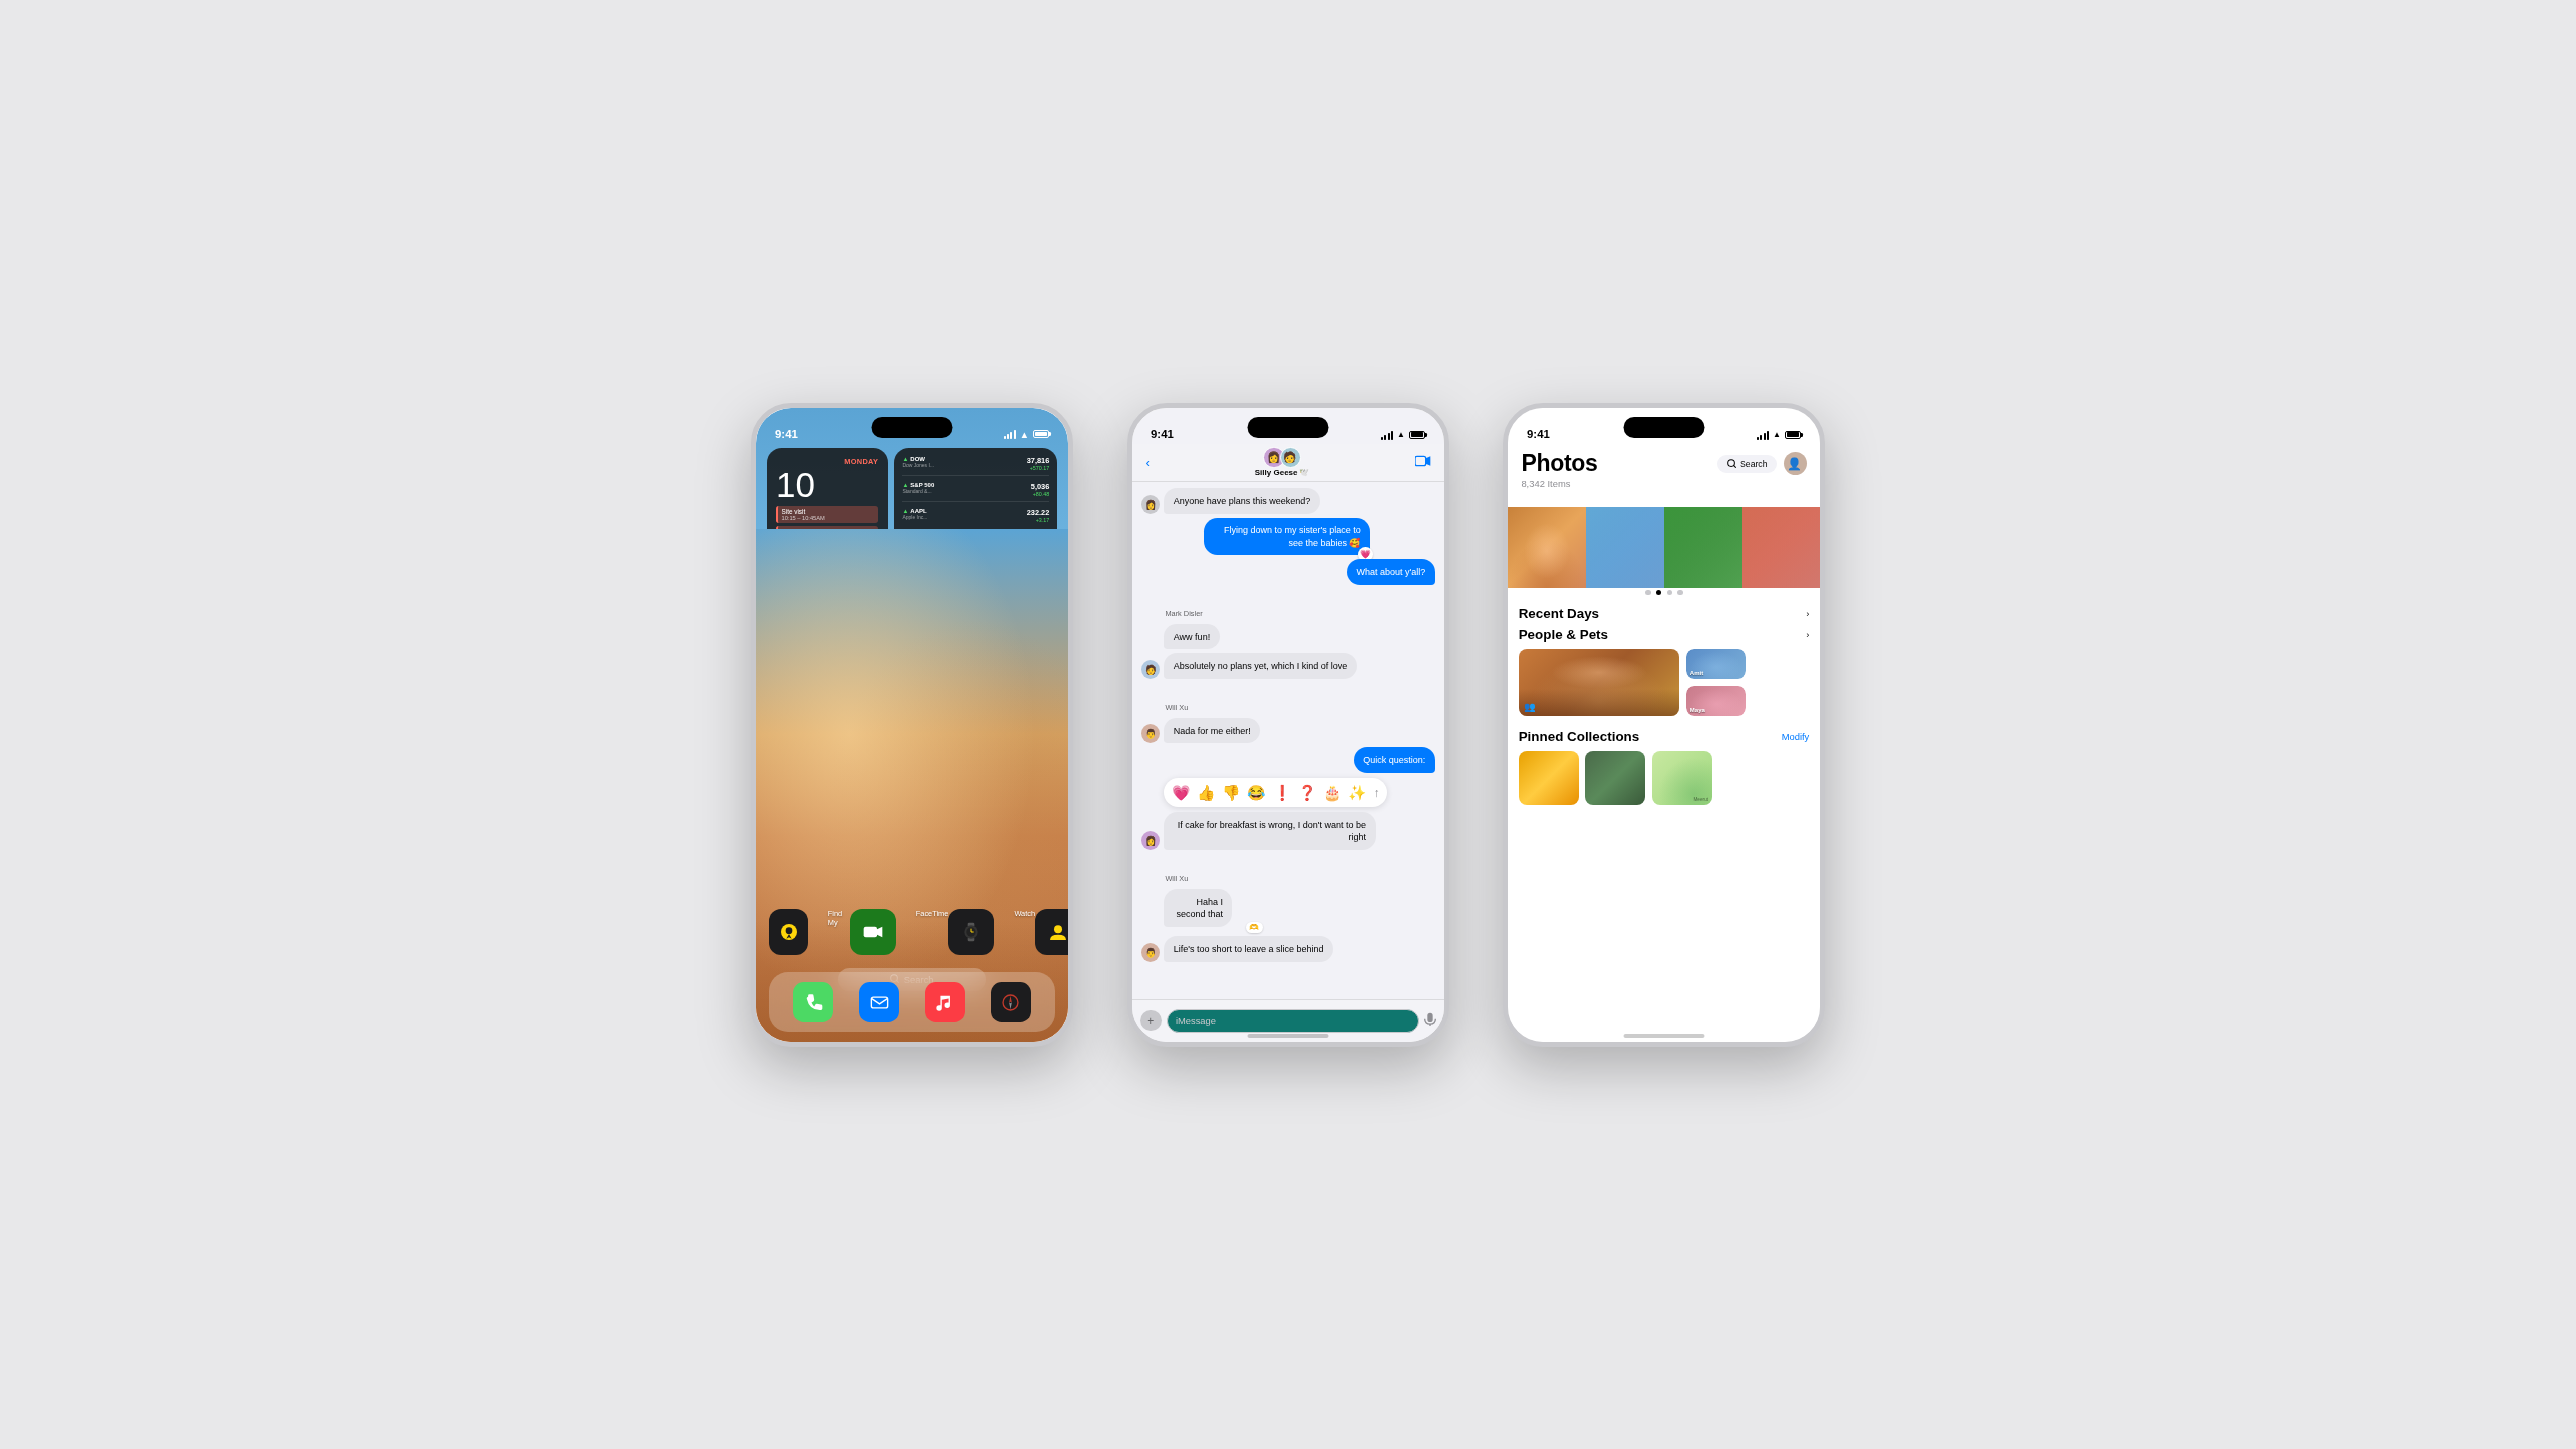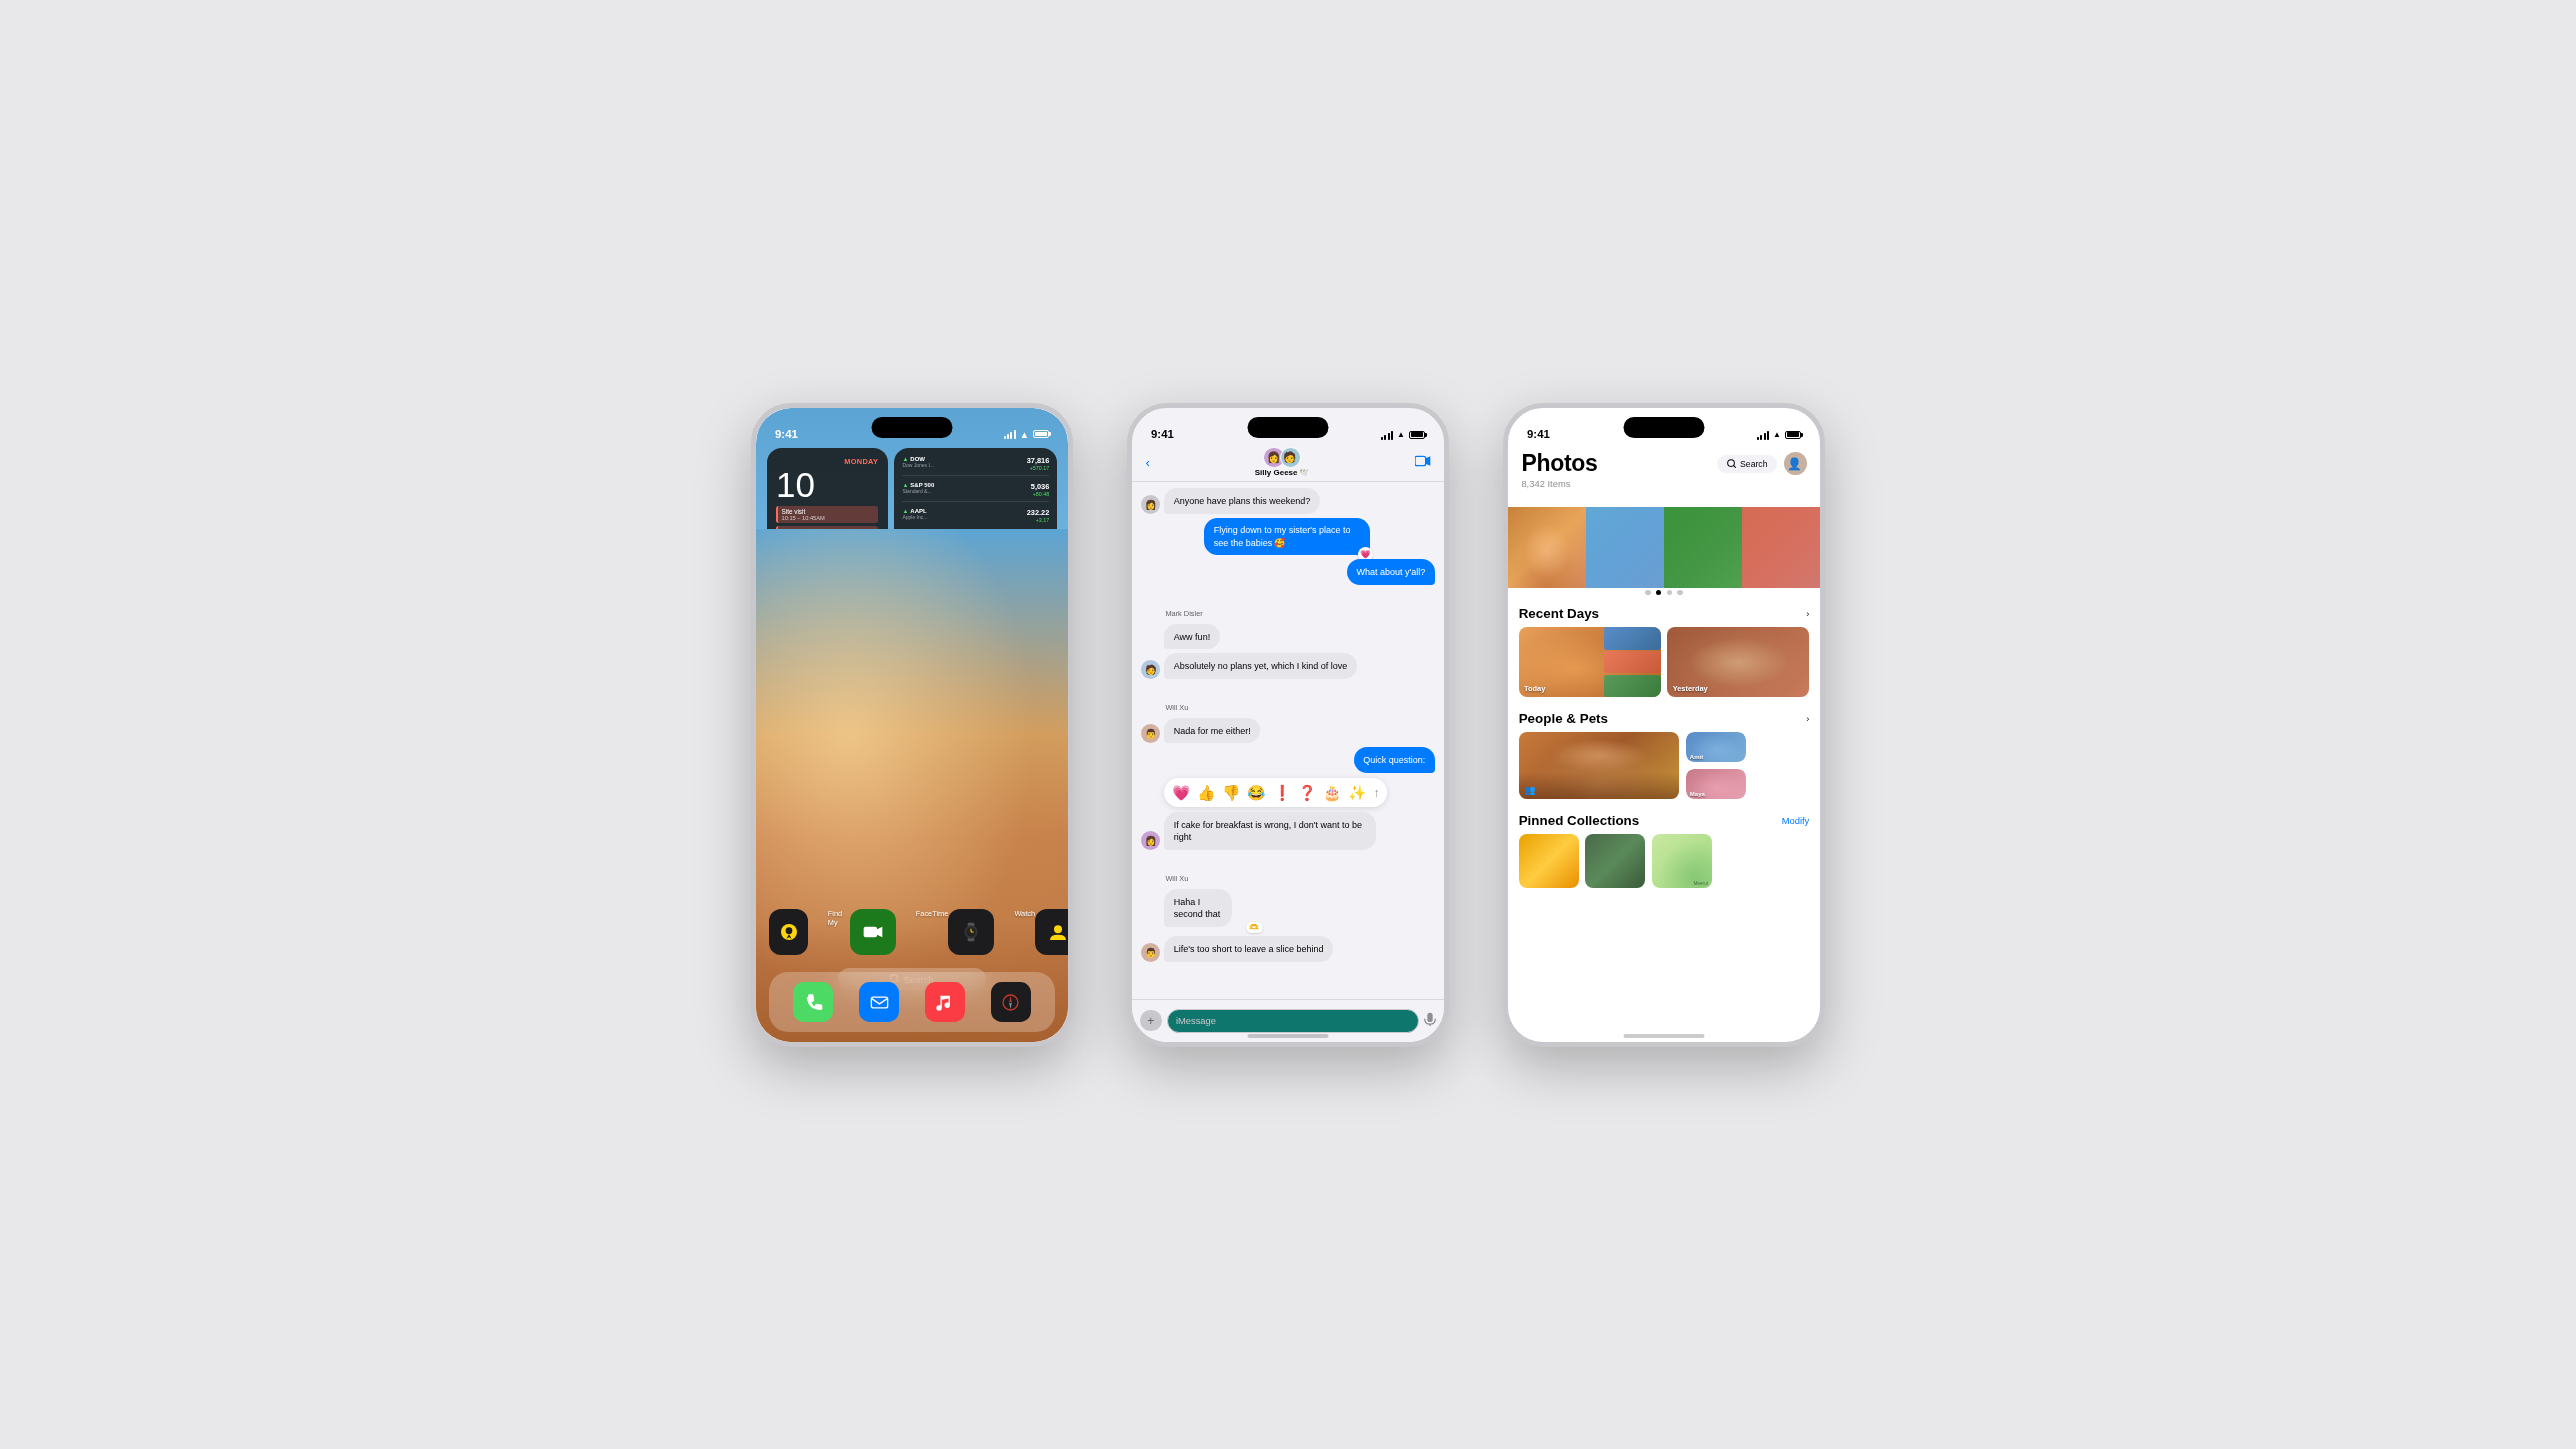--- a/index.html
+++ b/index.html
@@ -335,20 +335,21 @@
       gap: 4px;
     }
 
     .msg-bubble {
       max-width: 72%;
       padding: 6.7px 9.4px;
       border-radius: 13.4px;
       font-size: 9px;
       line-height: 1.35;
       position: relative;
+      text-align: right;
     }
     .msg-bubble.sent {
       background: #007aff;
       color: #fff;
       align-self: flex-end;
       border-bottom-right-radius: 4px;
     }
     .msg-bubble.received {
       background: #e5e5ea;
       color: #000;
@@ -1017,40 +1018,20 @@
       <div class="dot"></div>
       <div class="dot"></div>
     </div>
 
     <div class="photos-body">
 
       <div class="section-header">
         <span class="section-title">Recent Days</span>
         <span class="section-chevron">›</span>
       </div>
-      <div class="recent-days-grid">
-        <div class="day-card">
-          <div class="day-card-main today-bg">
-            <div style="position:absolute;inset:0;background:radial-gradient(ellipse at 40% 60%, rgba(255,180,100,0.5) 0%, transparent 60%);"></div>
-            <div class="day-card-thumbs">
-              <div class="thumb-sm thumb-sm-1"></div>
-              <div class="thumb-sm thumb-sm-2"></div>
-              <div class="thumb-sm thumb-sm-3"></div>
-            </div>
-          </div>
-          <div class="day-card-label">Today</div>
-        </div>
-        <div class="day-card">
-          <div class="day-card-main yesterday-bg">
-            <div style="position:absolute;inset:0;background:radial-gradient(ellipse at 50% 50%, rgba(200,150,100,0.3) 0%, transparent 70%);"></div>
-            <div style="position:absolute;top:15%;left:15%;width:70%;height:70%;background:radial-gradient(ellipse, rgba(220,180,140,0.6) 0%, transparent 70%);border-radius:50%;"></div>
-          </div>
-          <div class="day-card-label">Yesterday</div>
-        </div>
-      </div>
 
       <div class="section-header">
         <span class="section-title">People &amp; Pets</span>
         <span class="section-chevron">›</span>
       </div>
       <div class="people-grid">
         <div class="person-card person-card-large">
           <div style="width:100%;height:100%;background:linear-gradient(135deg,#c87a3a,#a05a2a,#c8953a);">
             <div style="position:absolute;inset:0;background:radial-gradient(ellipse at 50% 80%, rgba(200,140,80,0.7) 0%, transparent 60%);"></div>
             <div style="position:absolute;bottom:0;left:0;right:0;height:40%;background:linear-gradient(transparent,rgba(100,50,20,0.6));"></div>

